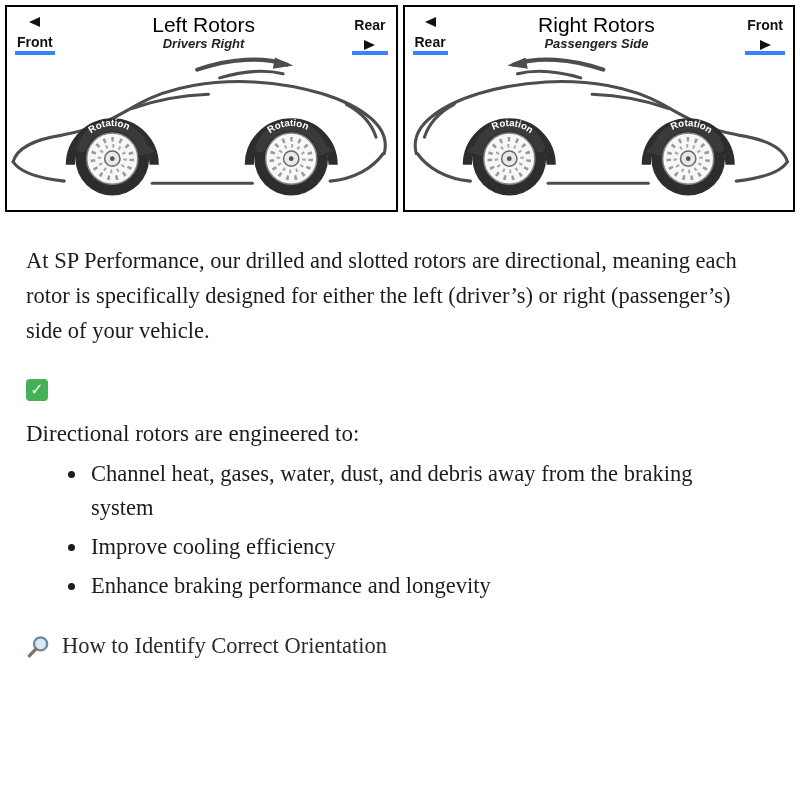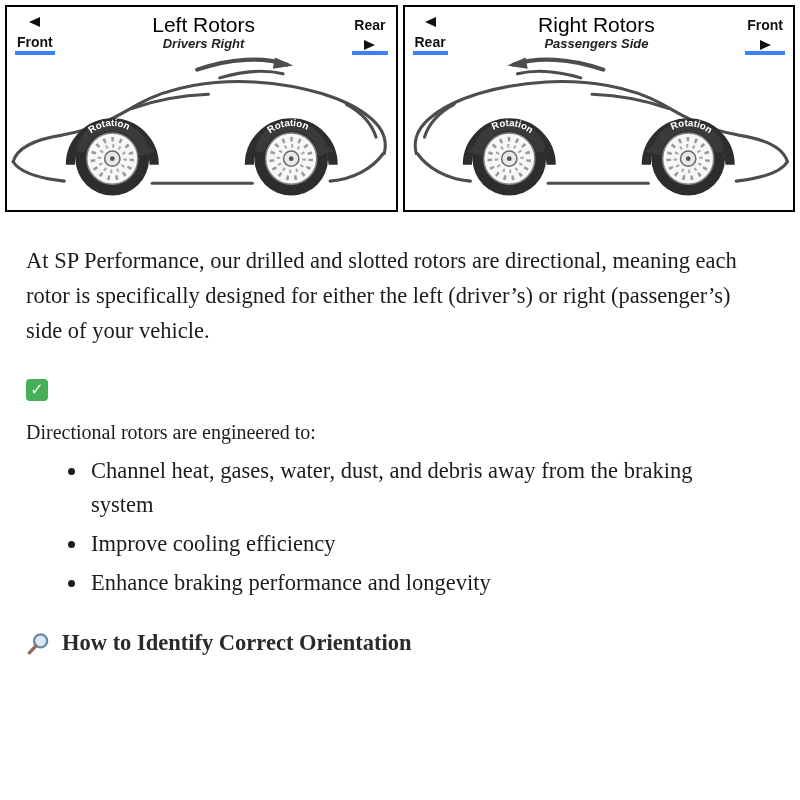--- a/index.html
+++ b/index.html
@@ -30,28 +30,28 @@
   .panel-title { font-size: 21px; font-weight: normal; color: #000; }
   .panel-subtitle { font-size: 13px; font-weight: bold; font-style: italic; color: #222; }
   .car-svg { position: absolute; left: 0; bottom: 0; width: 100%; height: 160px; }
   
   .content { padding: 0 26px 26px 26px; }
   .intro { font-size: 22.5px; line-height: 1.55; max-width: 742px; margin: 28px 0 10px 0; }
   .section-heading {
     display: flex; align-items: center; gap: 11px;
     font-size: 22.5px; font-weight: bold; color: #000; margin: 30px 0 10px 0;
   }
-  .section-heading.light { font-weight: bold; color: #2a2a2a; }
+  .section-heading.light { font-weight: normal; color: #2a2a2a; }
   .check-icon {
     flex: 0 0 auto; width: 22px; height: 22px; background: #45b058;
     border-radius: 4px; color: #fff; font-size: 16px; line-height: 22px;
     text-align: center; font-family: "DejaVu Sans", sans-serif; font-weight: bold;
   }
   .magnifier-icon { flex: 0 0 auto; width: 25px; height: 25px; }
-  .lead { font-size: 20px; margin: 20px 0 6px 0; }
+  .lead { font-size: 23px; margin: 20px 0 6px 0; }
   ul.bullets { margin: 10px 0 6px 0; padding: 0 0 0 46px; max-width: 708px; list-style: disc; }
   ul.bullets li { font-size: 22.5px; line-height: 1.52; margin: 5px 16px; padding-left: 3px; }
 </style>
 </head>
 <body>
 
 <svg width="0" height="0" style="position:absolute" aria-hidden="true">
   <defs>
     <g id="wheel-unit">
       <circle r="36" fill="#2d2d2d"></circle>

